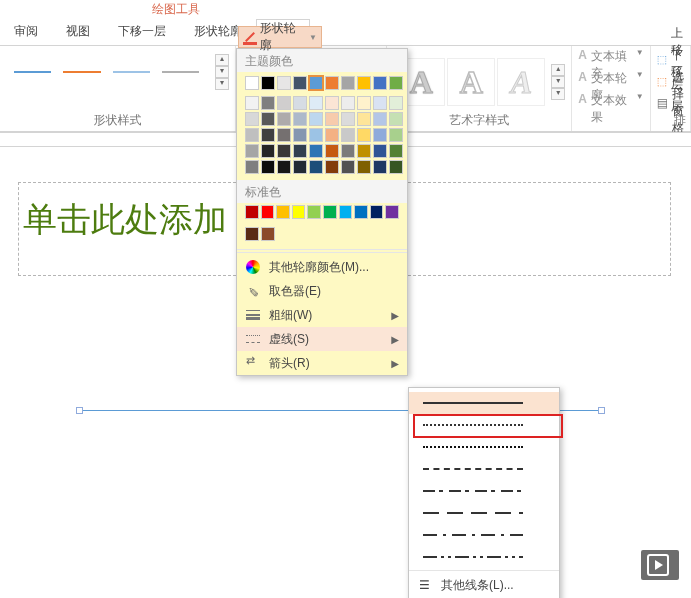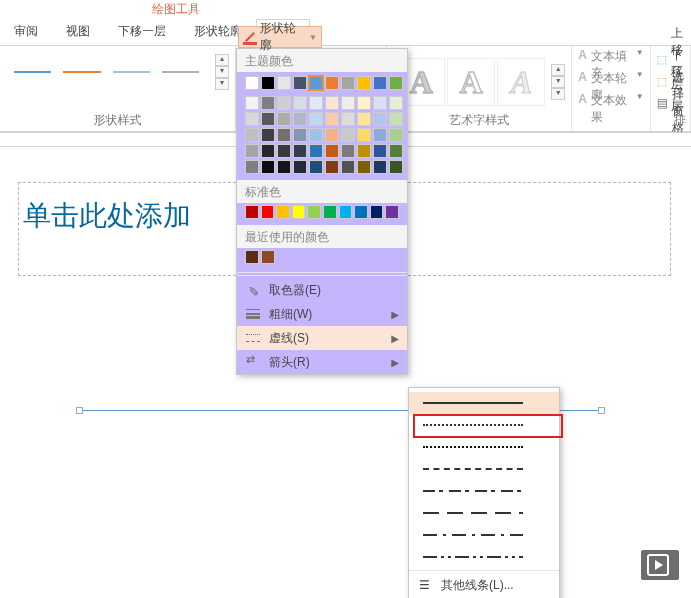--- a/index.html
+++ b/index.html
@@ -44,29 +44,29 @@
   .text-row { display: flex; align-items: flex-start; height: 22px; color: #888; gap: 4px; }
 
   .arrange-group { flex: 1; padding-top: 2px; }
   .arr-row { display: flex; align-items: center; height: 22px; gap: 4px; color: #444; }
 
   .canvas { position: relative; height: 460px; background: #fff; }
   .hr-top { border-top: 1px solid #d4d4d4; height: 14px; }
   .hr-gap { border-top: 1px solid #d4d4d4; height: 30px; }
 
   .placeholder-box { position: absolute; top: 50px; left: 18px; right: 20px; height: 94px; border: 1px dashed #b5b5b5; padding: 14px 8px 0 4px; }
-  .placeholder-text { font-size: 28px; font-family: "SimSun", serif; color: #0369a1; }
+  .placeholder-text { font-size: 34px; font-family: "SimSun", serif; color: #4d7c0f; }
 
   .selected-line { position: absolute; top: 278px; left: 80px; right: 90px; height: 0; border-top: 1.5px solid #5b9bd5; }
   .handle { width: 7px; height: 7px; background: #fff; border: 1px solid #8faadc; position: absolute; top: -4px; }
   .handle.left { left: -4px; }
   .handle.right { right: -4px; }
 
   
-  .outline-menu { position: absolute; top: 48px; left: 236px; width: 172px; background: #c4b5fd; border: 1px solid #c6c6c6; box-shadow: 2px 2px 6px rgba(0,0,0,0.25); z-index: 10; }
+  .outline-menu { position: absolute; top: 48px; left: 236px; width: 172px; background: #fef9c3; border: 1px solid #c6c6c6; box-shadow: 2px 2px 6px rgba(0,0,0,0.25); z-index: 10; }
   .outline-btn { position: absolute; top: 26px; left: 238px; width: 84px; height: 22px; background: #f7d9c6; border: 1px solid #e8b48f; display: flex; align-items: center; padding: 0 4px; gap: 4px; z-index: 11; }
   .outline-btn .pen { width: 14px; height: 14px; position: relative; }
   .outline-btn .pen::before { content: ""; position: absolute; width: 12px; height: 2px; background: #e84c3d; transform: rotate(-45deg); top: 6px; left: 1px; }
   .outline-btn .pen::after { content: ""; position: absolute; width: 14px; height: 3px; background: #e84c3d; bottom: -1px; left: 0; }
 
   .menu-section-title { padding: 4px 8px 2px; color: #888; background: #f4f4f4; }
   .swatch-grid { padding: 4px 8px 6px; display: grid; grid-template-columns: repeat(10, 14px); gap: 2px; }
   .sw { width: 14px; height: 14px; border: 1px solid #ccc; }
   .sw.sel { outline: 2px solid #e8913f; outline-offset: -1px; }
   .std-row { padding: 2px 8px 6px; display: flex; gap: 2px; }
@@ -288,27 +288,32 @@
       <div class="sw" style="background: rgb(255, 0, 0);"></div>
       <div class="sw" style="background: rgb(255, 192, 0);"></div>
       <div class="sw" style="background: rgb(255, 255, 0);"></div>
       <div class="sw" style="background: rgb(146, 208, 80);"></div>
       <div class="sw" style="background: rgb(0, 176, 80);"></div>
       <div class="sw" style="background: rgb(0, 176, 240);"></div>
       <div class="sw" style="background: rgb(0, 112, 192);"></div>
       <div class="sw" style="background: rgb(0, 32, 96);"></div>
       <div class="sw" style="background: rgb(112, 48, 160);"></div>
     </div>
-  <div class="menu-section-title">最近使用的颜色</div>
   <div class="recent-row" id="recent-row">
       <div class="sw" style="background: rgb(90, 43, 21);"></div>
       <div class="sw" style="background: rgb(139, 74, 42);"></div>
     </div>
   <div class="menu-sep"></div>
   <div class="menu-sep"></div>
+  <div class="menu-item">
+    <span class="micon">
+        <span class="ico-wheel"></span>
+      </span>
+    <span>其他轮廓颜色(M)...</span>
+  </div>
   <div class="menu-item">
     <span class="micon">
         <span class="ico-eyedrop"></span>
       </span>
     <span>取色器(E)</span>
   </div>
   <div class="menu-item">
     <span class="micon">
         <span class="ico-weight"></span>
       </span>

